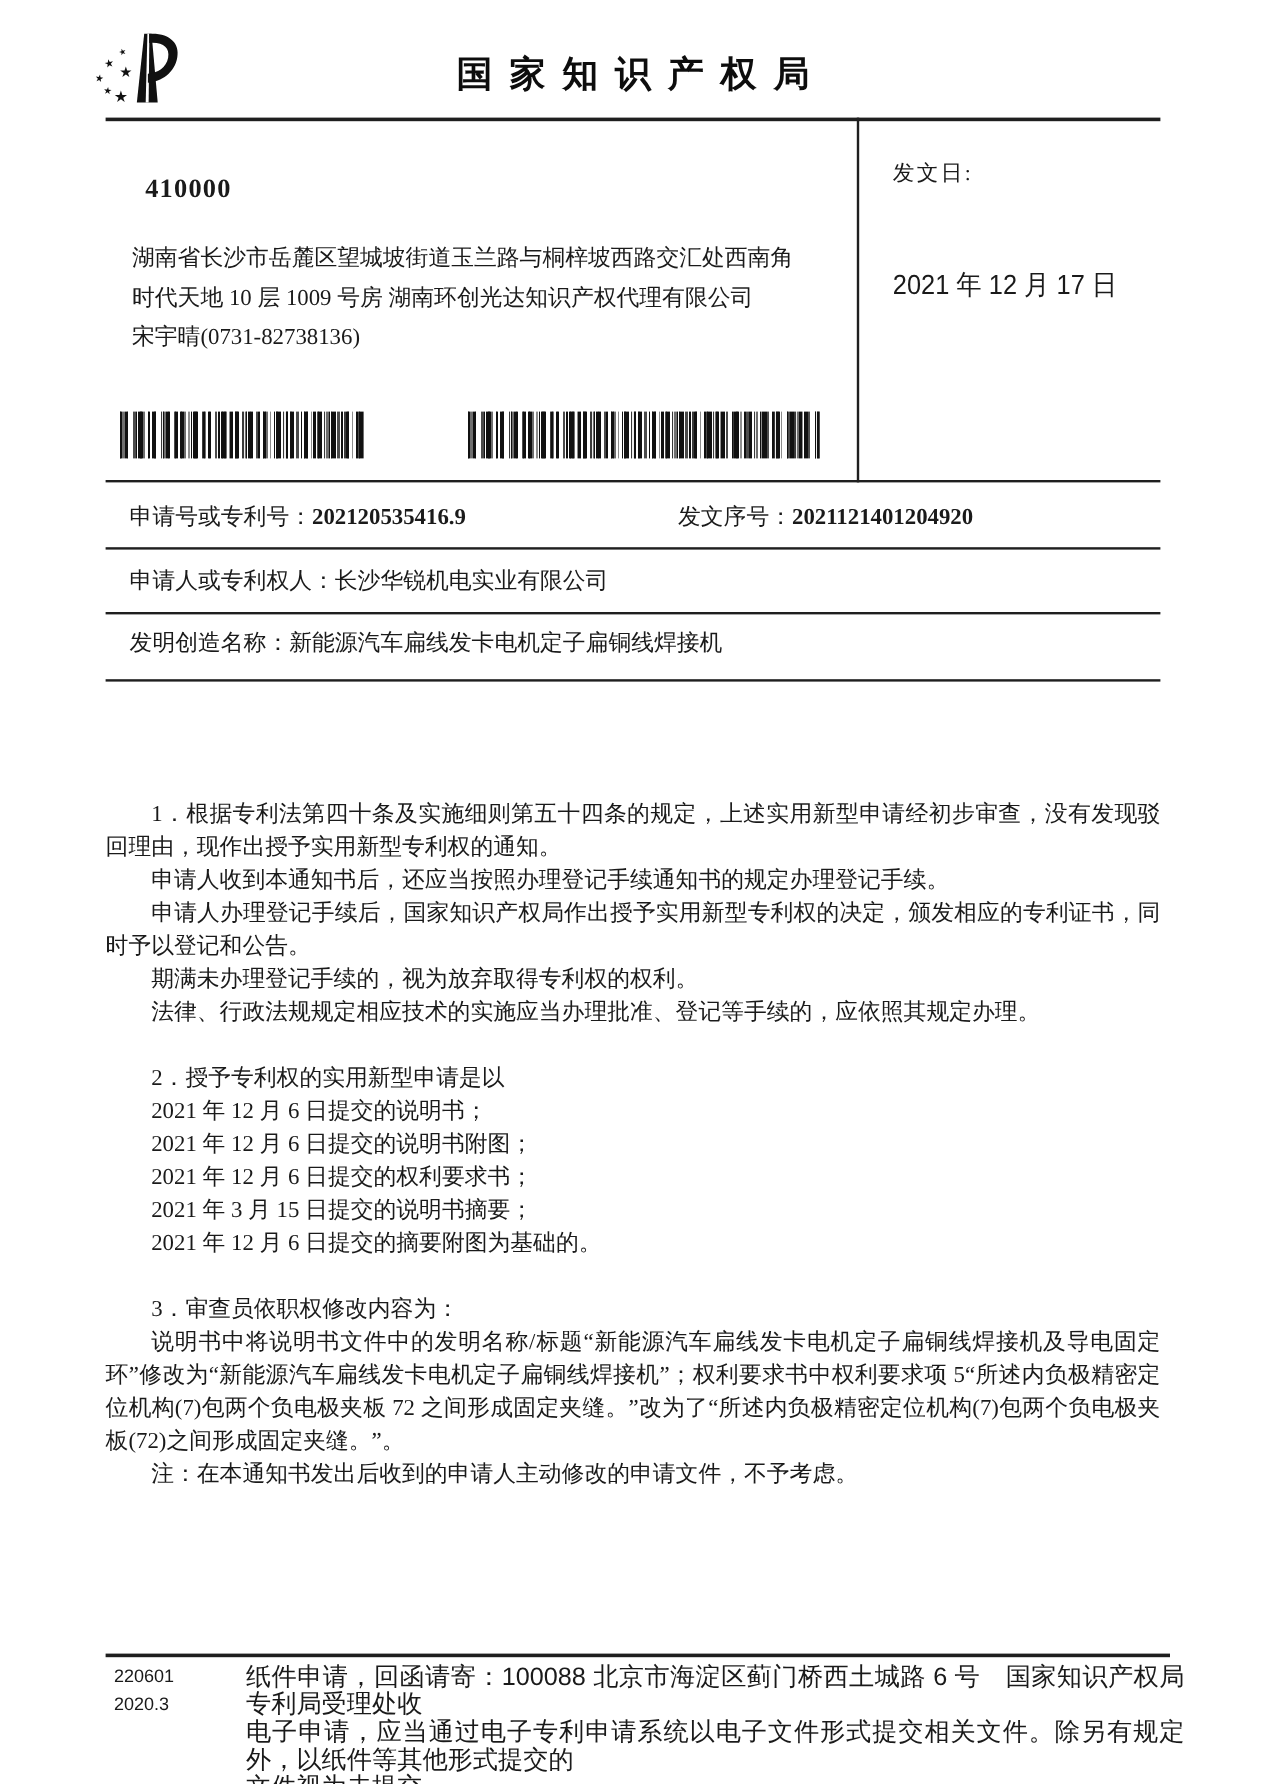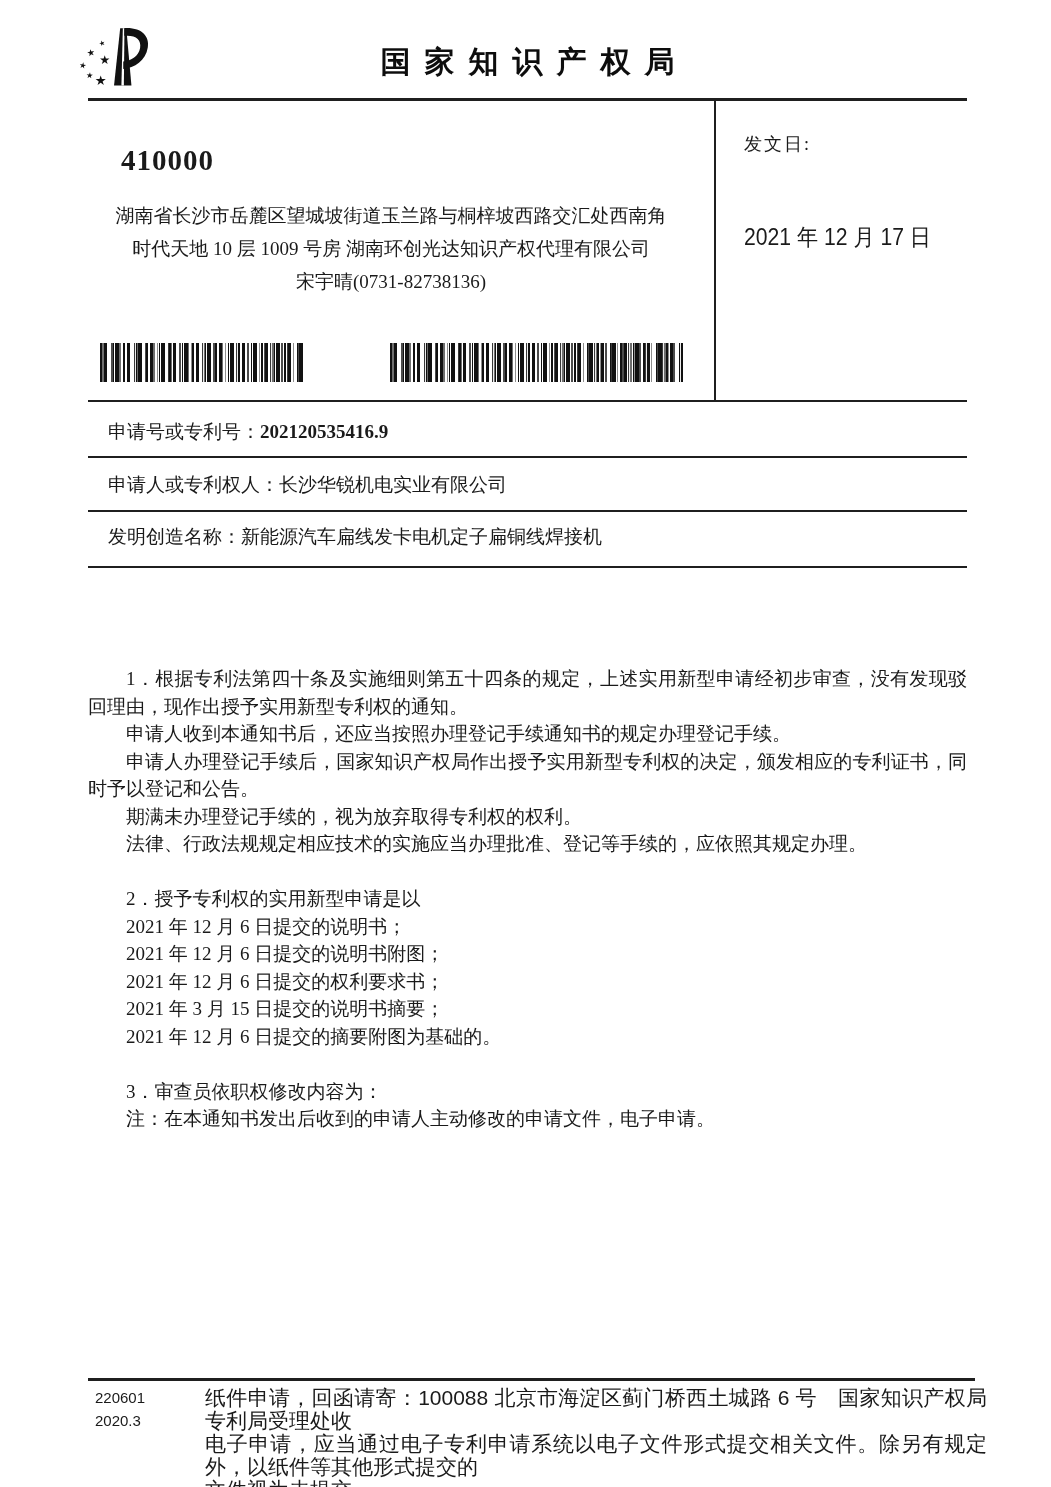--- a/index.html
+++ b/index.html
@@ -27,24 +27,24 @@
   .hr-mid{left:88px;top:400px;width:879px;height:2px;}
   
   .dispatch-label{position:absolute;left:744px;top:132px;font-size:18px;letter-spacing:2px;}
   .dispatch-date{
     position:absolute;left:744px;top:222px;
     font-family:"Liberation Sans","DejaVu Sans",sans-serif;
     font-size:23px;font-weight:500;white-space:nowrap;
     transform:scaleX(0.92);transform-origin:left center;
   }
   
-  .postal{position:absolute;left:121px;top:144px;font-size:29px;font-weight:bold;letter-spacing:1px;text-align:center;}
+  .postal{position:absolute;left:121px;top:144px;font-size:22px;font-weight:bold;letter-spacing:1px;text-align:center;}
   .address{
     position:absolute;left:110px;top:199px;width:562px;
-    font-size:19px;line-height:33px;text-align:center;white-space:nowrap;
+    font-size:19px;line-height:33px;white-space:nowrap;
   }
   
   .barcode{
     position:absolute;top:343px;height:39px;
     background:
       repeating-linear-gradient(90deg,#111 0 2px,transparent 2px 4px,#111 4px 7px,transparent 7px 9px,transparent 9px 13px,#111 13px 14px,transparent 14px 15px,#111 15px 19px,transparent 19px 23px),
       repeating-linear-gradient(90deg,#3a3a3a 0 1px,#ededed 1px 2px,#6f6f6f 2px 4px,#fff 4px 6px,#8e8e8e 6px 7px,#fff 7px 11px,#4c4c4c 11px 13px,#fff 13px 17px);
   }
   .barcode1{left:100px;width:203px;}
   .barcode2{left:390px;width:293px;}
@@ -123,20 +123,23 @@
     <div>时代天地 10 层 1009 号房  湖南环创光达知识产权代理有限公司</div>
     <div>宋宇晴(0731-82738136)</div>
   </div>
 
   <div class="barcode barcode1"></div>
   <div class="barcode barcode2"></div>
   <div class="hr hr-mid"></div>
 
   <div class="meta-row row1">
     <span class="lbl">申请号或专利号：</span><span class="val-bold">202120535416.9</span>
+    <span class="serial">
+      <span class="lbl">发文序号：</span><span class="val-bold">2021121401204920</span>
+    </span>
   </div>
   <div class="hr sep1"></div>
 
   <div class="meta-row row2">
     <span class="lbl">申请人或专利权人：</span><span>长沙华锐机电实业有限公司</span>
   </div>
   <div class="hr sep2"></div>
 
   <div class="meta-row row3">
     <span class="lbl">发明创造名称：</span><span>新能源汽车扁线发卡电机定子扁铜线焊接机</span>
@@ -152,21 +155,22 @@
     <p>法律、行政法规规定相应技术的实施应当办理批准、登记等手续的，应依照其规定办理。</p>
 
     <p class="gap">2．授予专利权的实用新型申请是以</p>
     <p>2021 年 12 月 6 日提交的说明书；</p>
     <p>2021 年 12 月 6 日提交的说明书附图；</p>
     <p>2021 年 12 月 6 日提交的权利要求书；</p>
     <p>2021 年 3 月 15 日提交的说明书摘要；</p>
     <p>2021 年 12 月 6 日提交的摘要附图为基础的。</p>
 
     <p class="gap">3．审查员依职权修改内容为：</p>
-    <p>注：在本通知书发出后收到的申请人主动修改的申请文件，电子申请。</p>
+    <p>说明书中将说明书文件中的发明名称/标题“新能源汽车扁线发卡电机定子扁铜线焊接机及导电固定环”修改为“新能源汽车扁线发卡电机定子扁铜线焊接机”；权利要求书中权利要求项 5“所述内负极精密定位机构(7)包两个负电极夹板 72 之间形成固定夹缝。”改为了“所述内负极精密定位机构(7)包两个负电极夹板(72)之间形成固定夹缝。”。</p>
+    <p>注：在本通知书发出后收到的申请人主动修改的申请文件，不予考虑。</p>
   </div>
 
   <div class="hr hr-footer"></div>
   <div class="footer-codes">
     <div>220601</div>
     <div>2020.3</div>
   </div>
   <div class="footer-text">
     <div>纸件申请，回函请寄：100088 北京市海淀区蓟门桥西土城路 6 号　国家知识产权局专利局受理处收</div>
     <div>电子申请，应当通过电子专利申请系统以电子文件形式提交相关文件。除另有规定外，以纸件等其他形式提交的</div>

